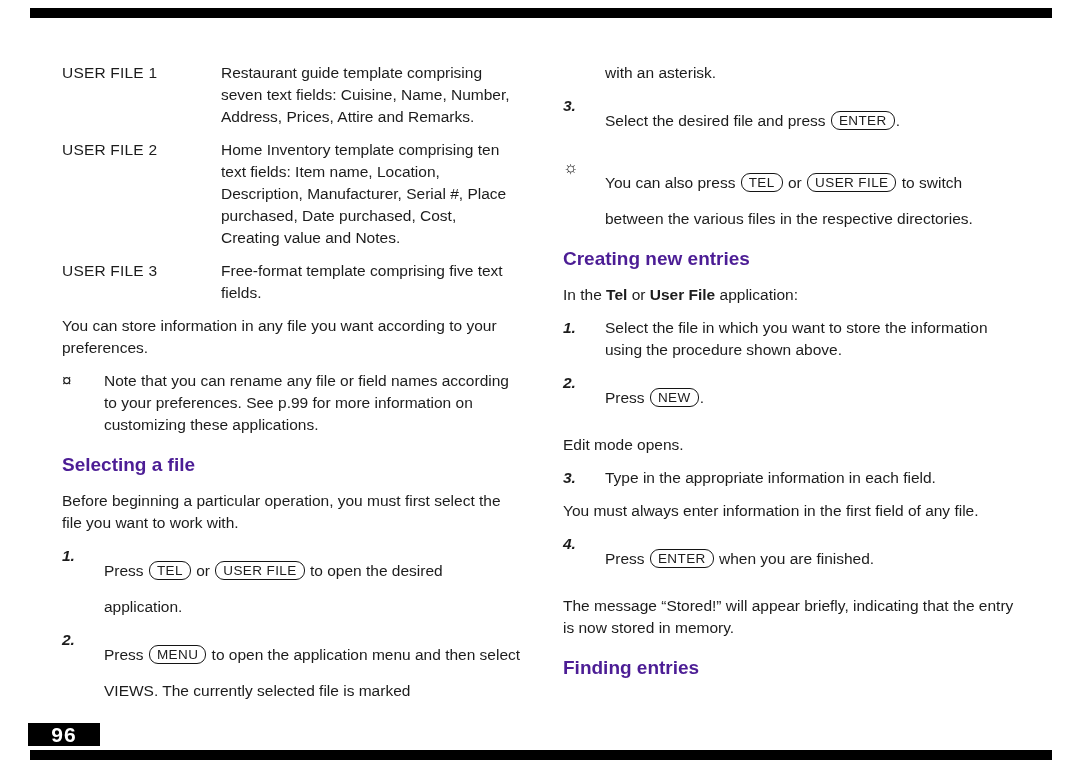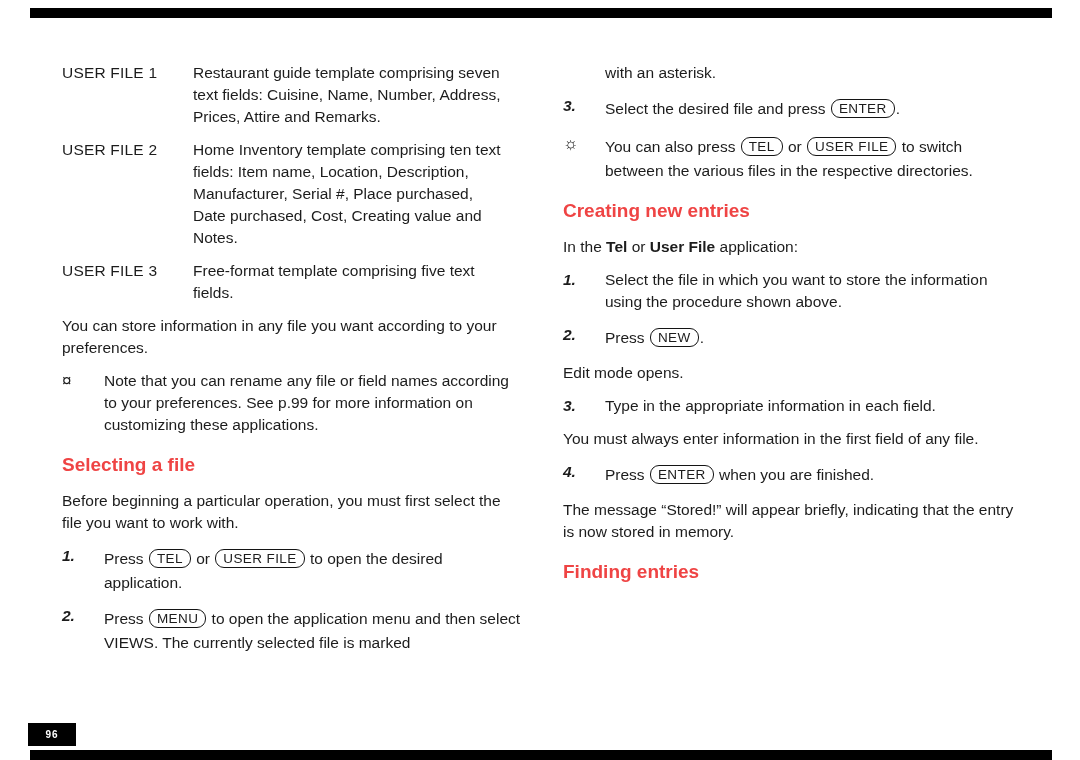--- a/index.html
+++ b/index.html
@@ -9,58 +9,58 @@
     font-family:"Liberation Sans","DejaVu Sans",sans-serif;
   }
   .page{
     position:relative;width:1080px;height:760px;
     background:#ffffff;overflow:hidden;color:#1c1c1c;
   }
   .edge-bar{position:absolute;background:#000;}
   .edge-bar.top{left:30px;top:8px;width:1022px;height:10px;}
   .edge-bar.bottom{left:30px;top:750px;width:1022px;height:10px;}
   .page-number-box{
-    position:absolute;left:28px;top:723px;width:48px;height:23px;
+    position:absolute;left:28px;top:723px;width:72px;height:23px;
     background:#000;color:#fff;display:flex;align-items:center;justify-content:center;
-    font-size:10px;font-weight:bold;letter-spacing:1px;
+    font-size:21px;font-weight:bold;letter-spacing:1px;
   }
   .column{
     position:absolute;top:62px;
     font-size:15.5px;line-height:22px;
   }
   .column.left{left:62px;width:460px;}
   .column.right{left:563px;width:460px;}
 
   .para{margin:0 0 11px 0;}
   .para.indented{margin-left:42px;}
   strong{font-weight:bold;}
 
   .section-heading{
-    color:#ef4444;font-size:19px;line-height:24px;
+    color:#4c1d95;font-size:19px;line-height:24px;
     font-weight:bold;margin:17px 0 13px 0;
   }
   .column > .section-heading:first-child{margin-top:0;}
 
   .deflist{margin:0 0 0 0;}
-  .defrow{display:flex;margin:0 12px 11px 0;}
+  .defrow{display:flex;margin:0 12px 11px 0;gap:28px;}
   .defterm{flex:0 0 131px;letter-spacing:0.2px;}
   .defbody{flex:1;}
 
   .step{display:flex;margin:0 0 11px 0;}
   .step-num{flex:0 0 42px;font-weight:bold;font-style:italic;}
   .step-body{flex:1;}
 
   .note{display:flex;margin:0 0 11px 0;}
   .note-icon{flex:0 0 42px;font-size:17px;color:#1c1c1c;}
   .note-body{flex:1;}
 
   .keycap{
     display:inline-block;white-space:nowrap;
     border:1.7px solid #141414;border-radius:9px;
-    padding:0 7px;margin:4px 1px;
+    padding:0 7px;margin:16px 1px;
     font-size:13.5px;line-height:17px;
     vertical-align:1px;letter-spacing:0.4px;
   }
 </style>
 </head>
 <body>
 
 <div class="page">
   <div class="edge-bar top"></div>
 

